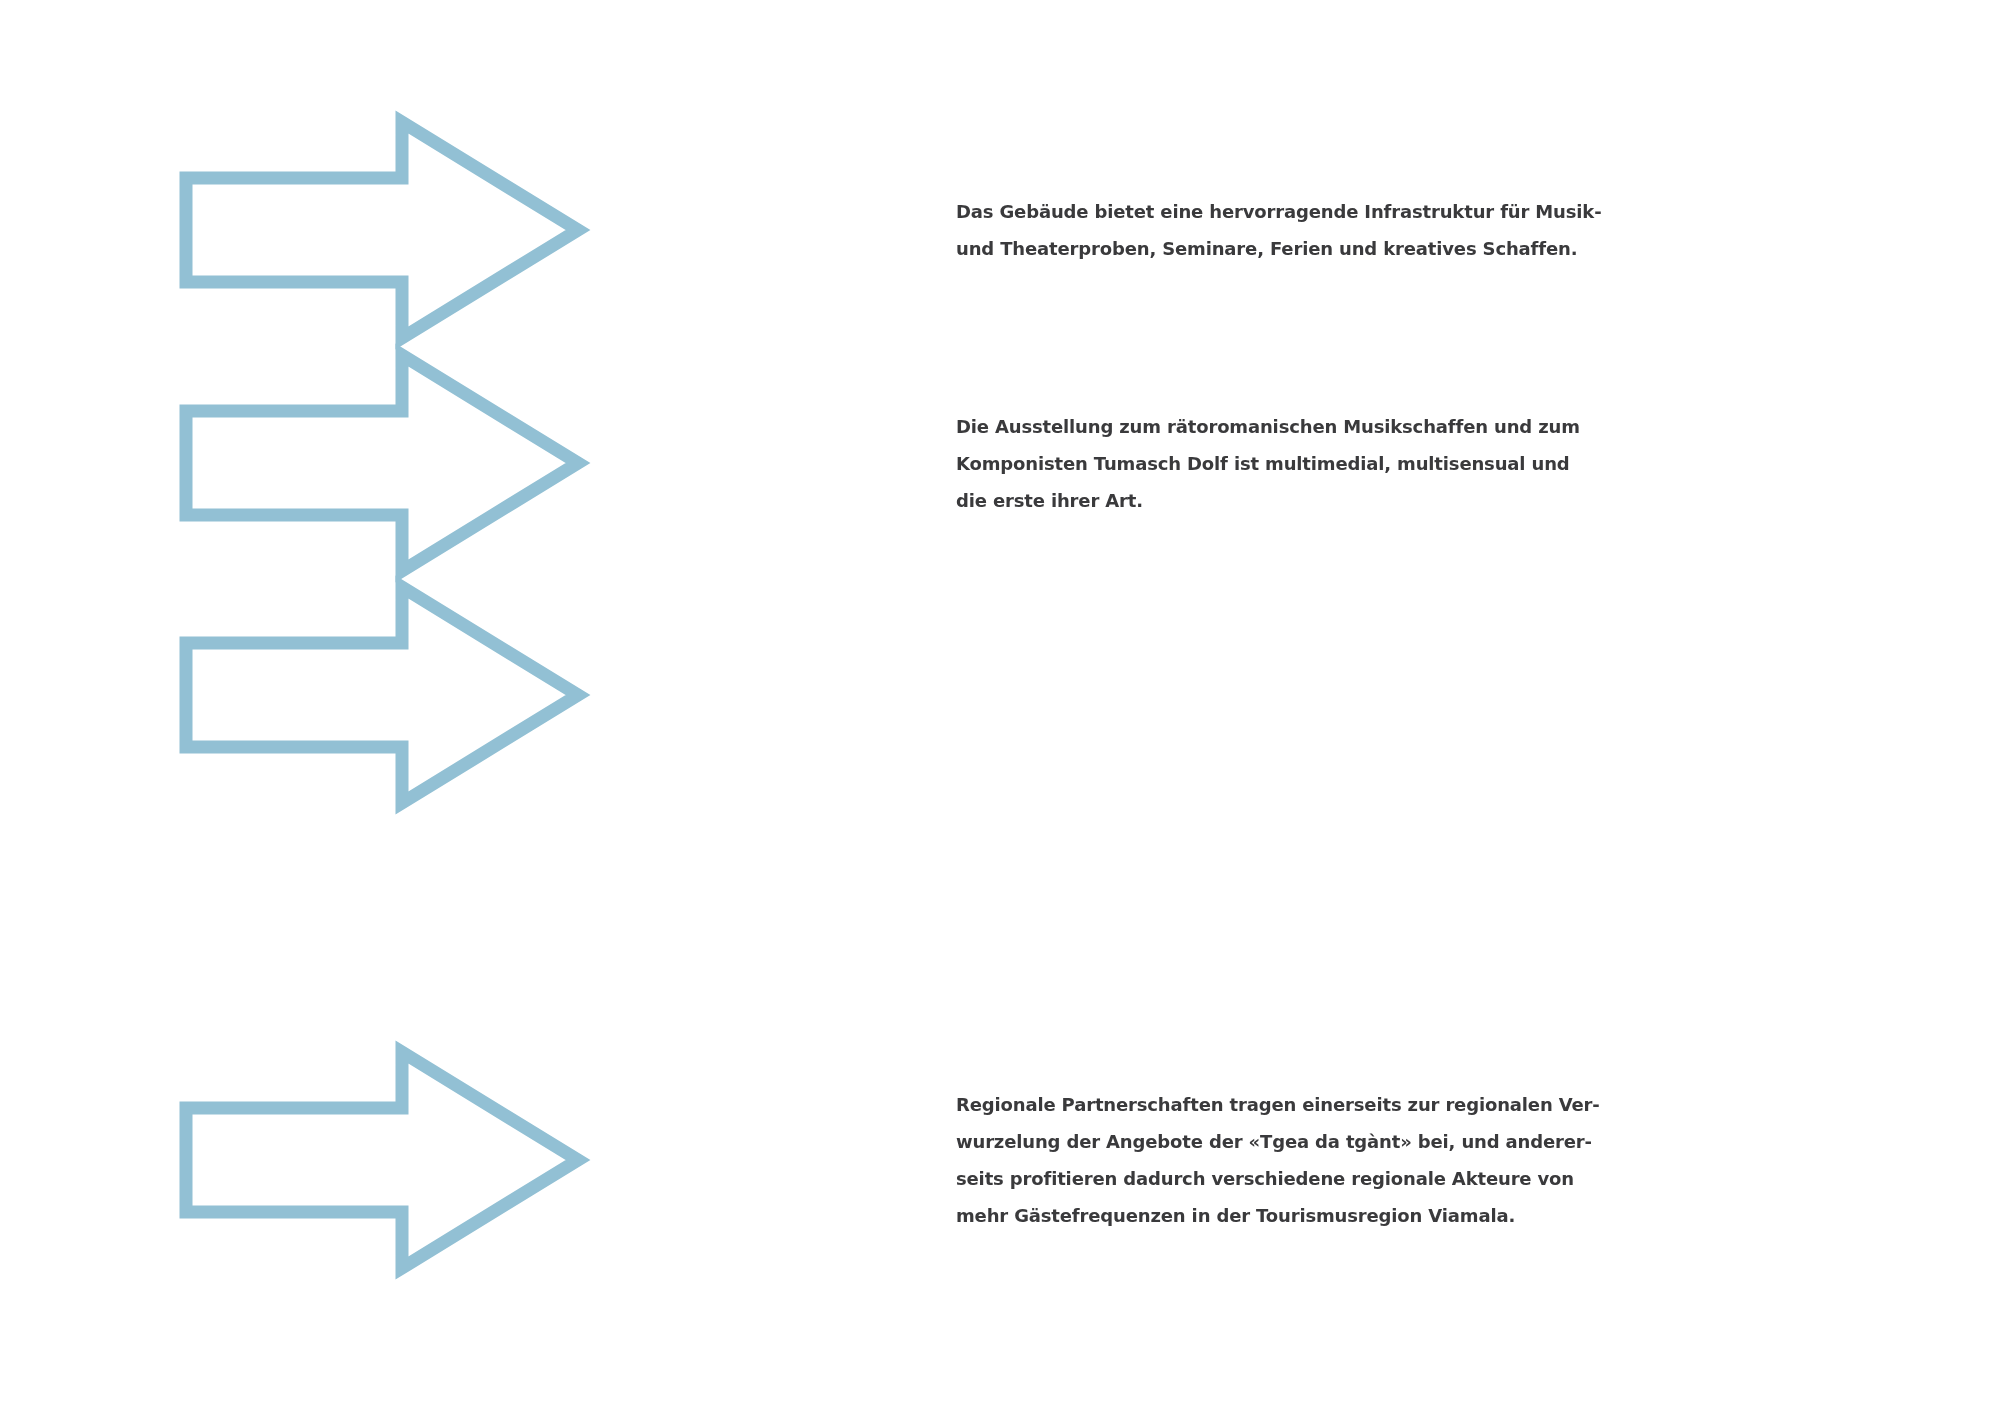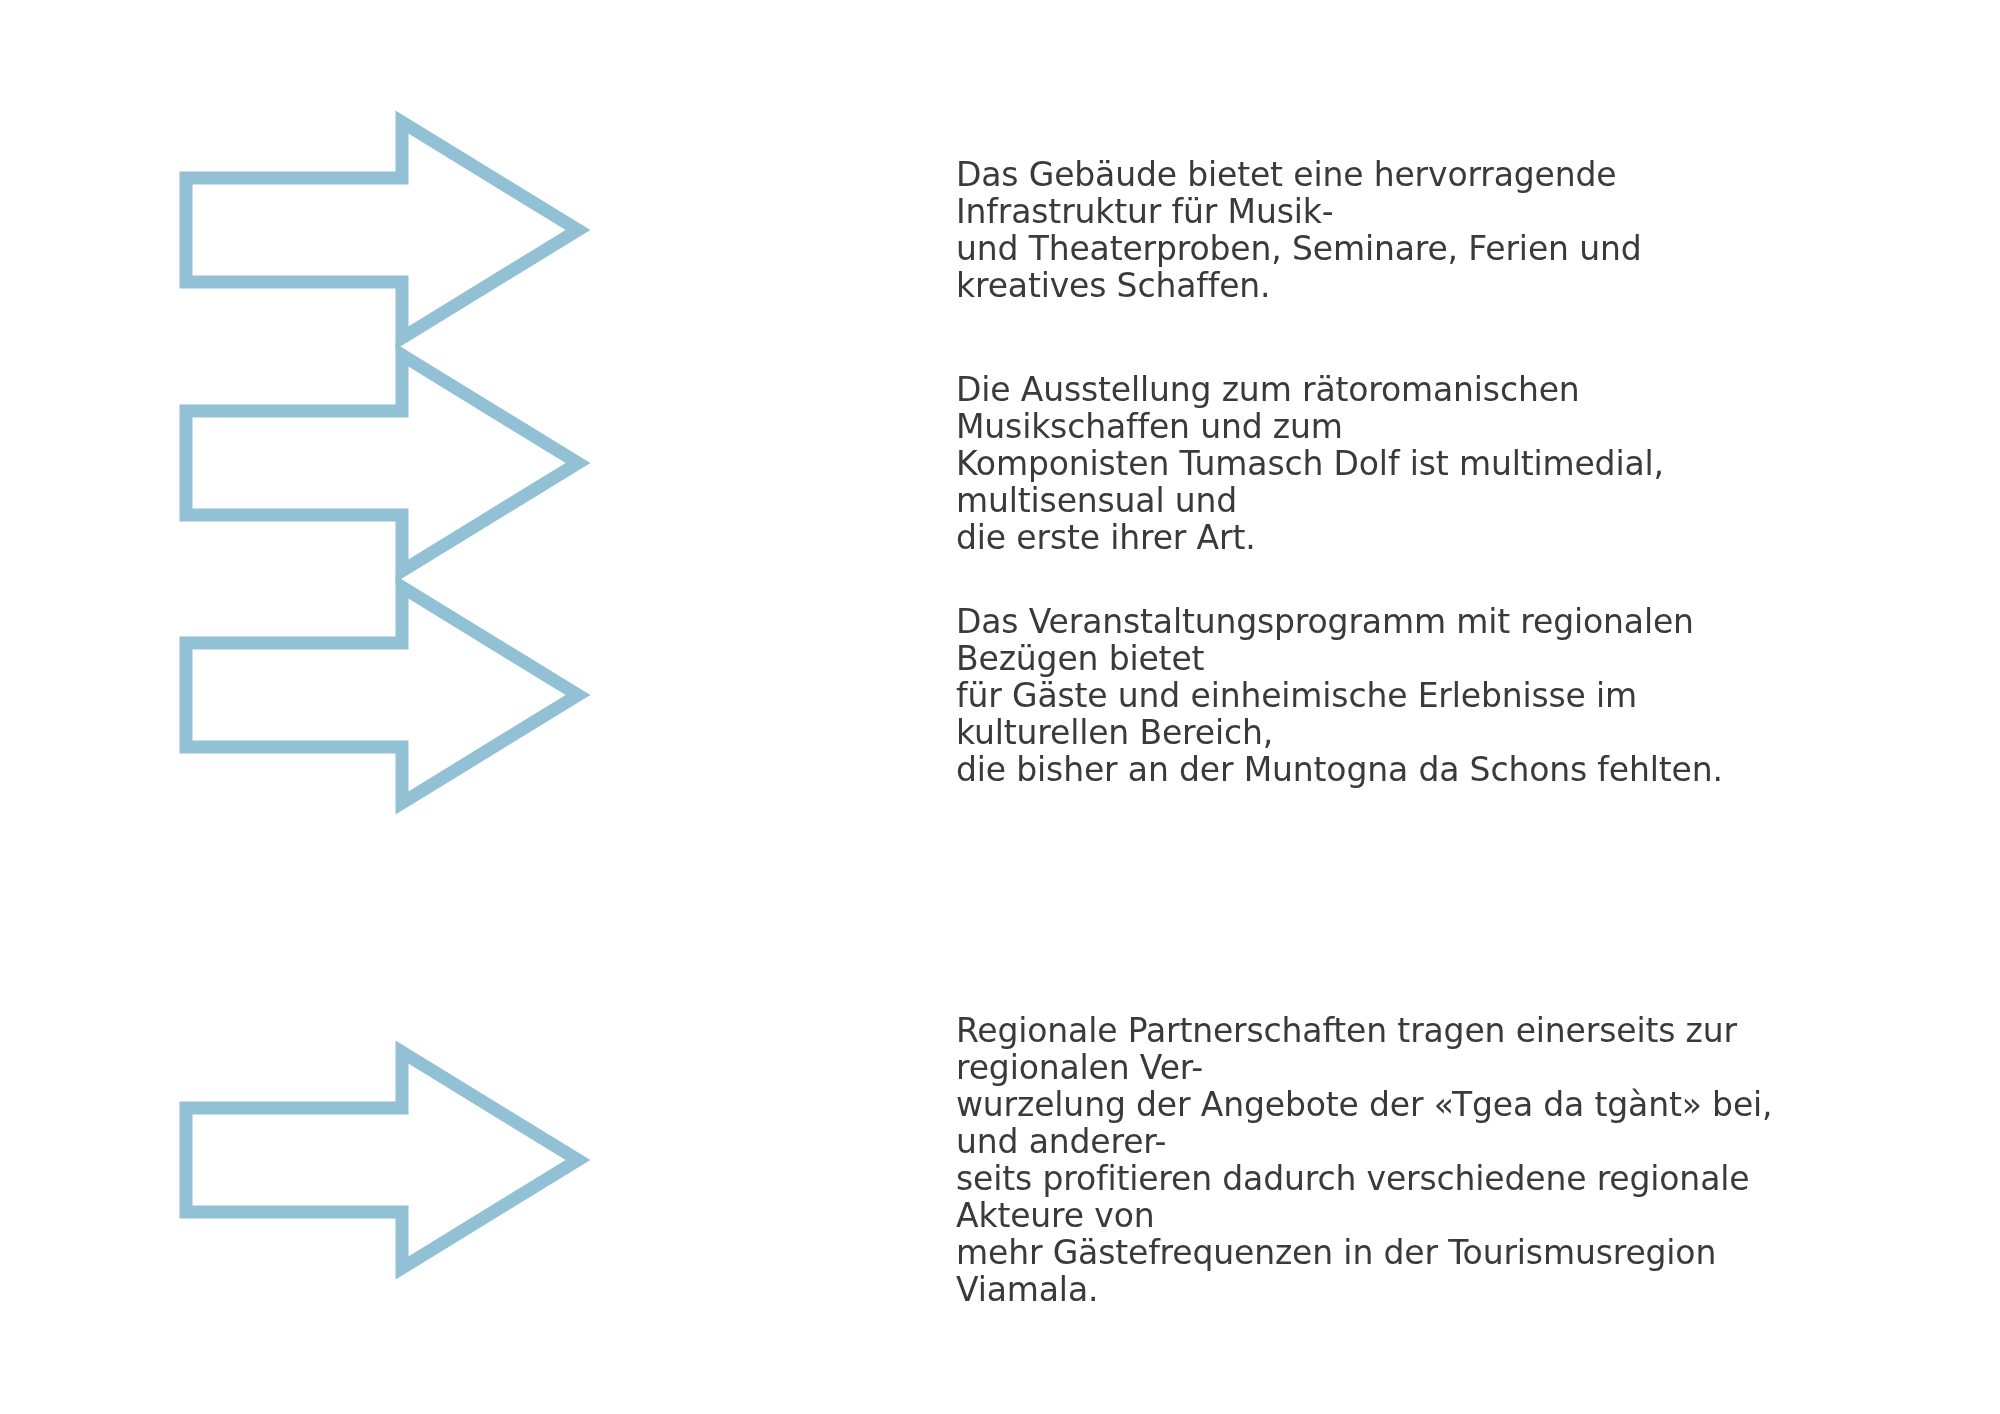--- a/index.html
+++ b/index.html
@@ -65,24 +65,24 @@
     position: absolute;
     left: 956px;
     top: 0;
     width: 830px;
     height: 232px;
     display: flex;
     align-items: center;
   }
   .para {
     font-family: "DejaVu Sans", sans-serif;
-    font-size: 33px;
+    font-size: 18px;
     line-height: 37px;
     color: #3a3a3c;
-    font-weight: 400;
+    font-weight: 700;
     letter-spacing: -0.15px;
     white-space: pre-line;
     margin: 0;
   }
 </style>
 </head>
 <body>
 
 <div class="page">
   <div class="rows">
@@ -111,25 +111,20 @@
 die erste ihrer Art.</p>
       </div>
     </div>
 
     <div class="row" style="top:579px;">
       <div class="arrow-cell">
         <svg viewBox="0 0 420 232" xmlns="http://www.w3.org/2000/svg" aria-hidden="true">
           <path class="arrow-shape" d="M 8 64 L 224 64 L 224 8 L 400 116 L 224 224 L 224 168 L 8 168 Z"></path>
         </svg>
       </div>
-      <div class="text-cell">
-        <p class="para">Das Veranstaltungsprogramm mit regionalen Bezügen bietet
-für Gäste und einheimische Erlebnisse im kulturellen Bereich,
-die bisher an der Muntogna da Schons fehlten.</p>
-      </div>
     </div>
 
 
     <div class="row" style="top:1044px;">
       <div class="arrow-cell">
         <svg viewBox="0 0 420 232" xmlns="http://www.w3.org/2000/svg" aria-hidden="true">
           <path class="arrow-shape" d="M 8 64 L 224 64 L 224 8 L 400 116 L 224 224 L 224 168 L 8 168 Z"></path>
         </svg>
       </div>
       <div class="text-cell">

